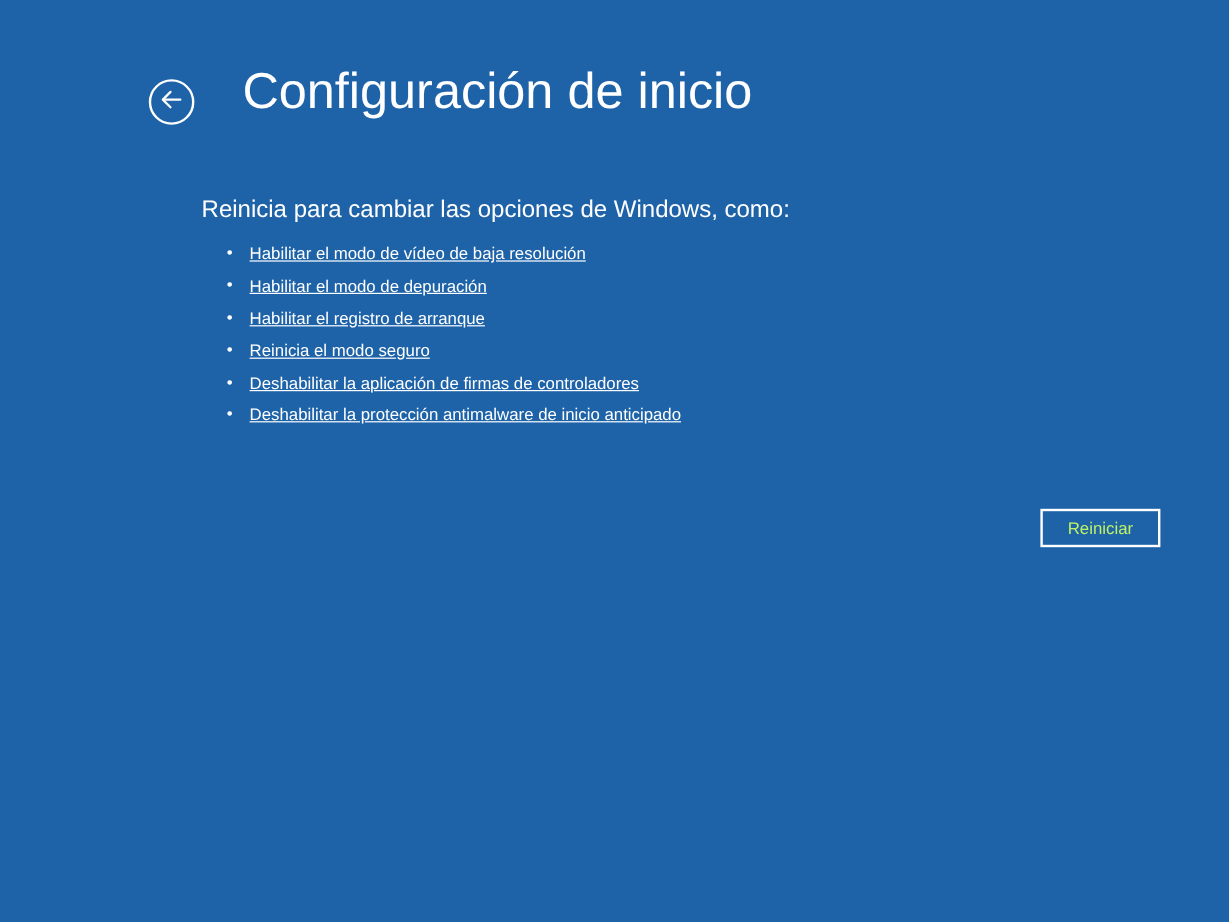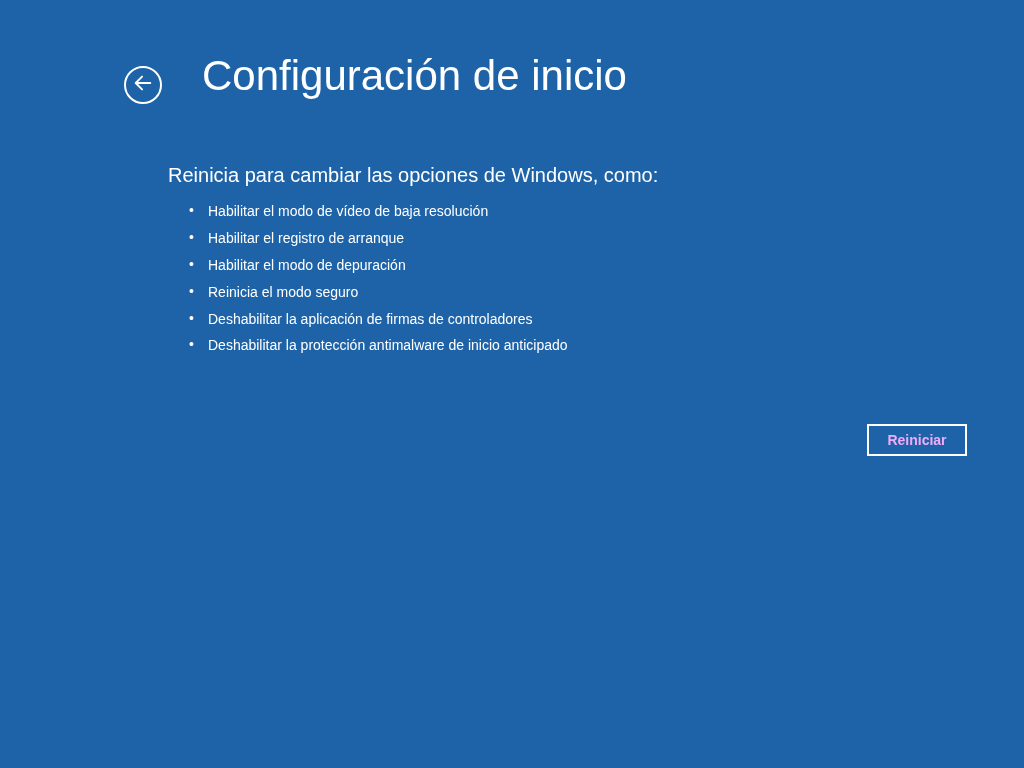--- a/index.html
+++ b/index.html
@@ -52,20 +52,21 @@
       left: 168px;
       font-size: 20px;
       font-weight: 400;
       color: #ffffff;
     }
     .option-list {
       position: absolute;
       top: 202px;
       left: 184px;
       list-style: none;
+      text-decoration: underline;
     }
     .option-list li {
       position: relative;
       padding-left: 24px;
       font-size: 14px;
       font-weight: 400;
       line-height: 1.35;
       margin-bottom: 8px;
       color: #ffffff;
     }
@@ -78,23 +79,23 @@
       font-size: 14px;
     }
     .restart-button {
       position: absolute;
       top: 424px;
       left: 867px;
       width: 100px;
       height: 32px;
       border: 2px solid #ffffff;
       background: transparent;
-      color: #f0abfc;
+      color: #bef264;
       font-size: 14px;
-      font-weight: 700;
+      font-weight: 400;
       font-family: inherit;
       cursor: pointer;
       display: flex;
       align-items: center;
       justify-content: center;
     }
   </style>
 </head>
 <body>
 
@@ -106,20 +107,20 @@
     </svg>
   </span>
 </div>
 
 <h1 class="page-title">Configuración de inicio</h1>
 
 <p class="subtitle">Reinicia para cambiar las opciones de Windows, como:</p>
 
 <ul class="option-list">
   <li>Habilitar el modo de vídeo de baja resolución</li>
+  <li>Habilitar el modo de depuración</li>
   <li>Habilitar el registro de arranque</li>
-  <li>Habilitar el modo de depuración</li>
   <li>Reinicia el modo seguro</li>
   <li>Deshabilitar la aplicación de firmas de controladores</li>
   <li>Deshabilitar la protección antimalware de inicio anticipado</li>
 </ul>
 
 <button class="restart-button">Reiniciar</button>
 
 </body></html>

